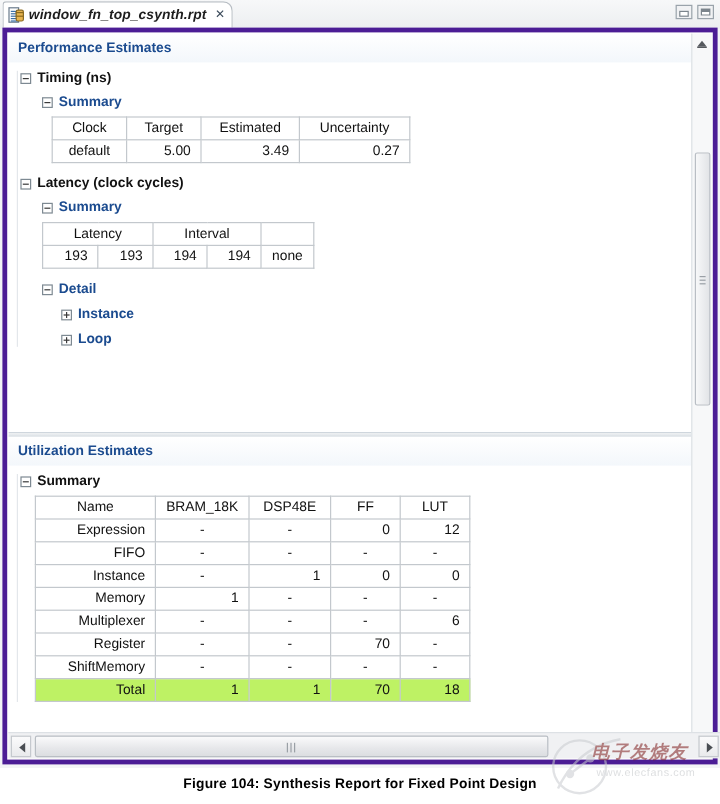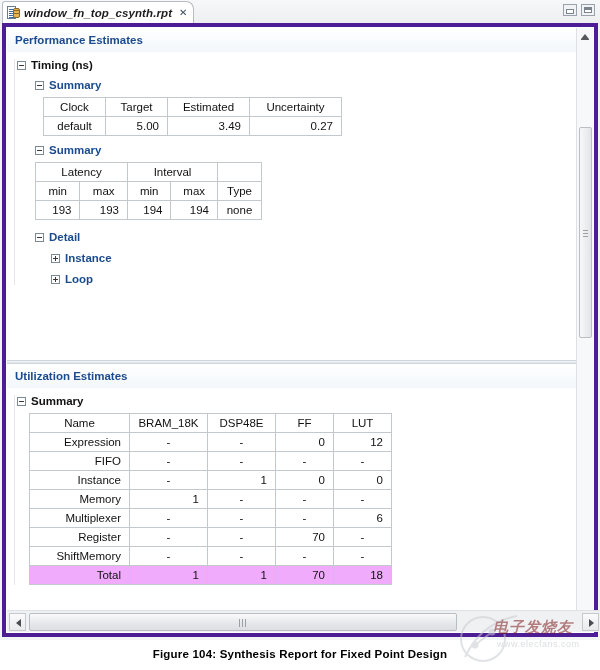--- a/index.html
+++ b/index.html
@@ -129,21 +129,21 @@
     border: 1px solid #c3c8cd;
     padding: 2px 8px 3px 8px;
     font-weight: normal;
     height: 19px;
     white-space: nowrap;
   }
   table.rpt th { text-align: center; }
   table.rpt td.num { text-align: right; }
   table.rpt td.ctr { text-align: center; }
   table.rpt td.lbl { text-align: right; }
-  tr.total td { background: #f0abfc; }
+  tr.total td { background: #bef264; }
 
   .tbl-wrap-1 { margin-left: 36px; }
   .tbl-wrap-2 { margin-left: 28px; }
   .tbl-wrap-3 { margin-left: 22px; }
 
   
   .vscroll {
     position: absolute; right: 1px; top: 1px; width: 17px; height: 588px;
     background: #f7f8f9; border-left: 1px solid #dde1e5;
   }
@@ -271,38 +271,35 @@
                   <tr>
                     <td class="ctr">default</td>
                     <td class="num">5.00</td>
                     <td class="num">3.49</td>
                     <td class="num">0.27</td>
                   </tr>
                 </tbody>
               </table>
             </div>
 
+            <div class="node lvl1" style="margin-top:11px">
+              <span class="toggle"></span>
+              <span class="node-label">Latency (clock cycles)</span>
+            </div>
             <div class="node lvl2">
               <span class="toggle"></span>
               <span class="node-label blue">Summary</span>
             </div>
             <div class="tbl-wrap-2">
               <table class="rpt">
                 <thead>
                   <tr>
                     <th colspan="2" style="width:92px">Latency</th>
                     <th colspan="2" style="width:90px">Interval</th>
                     <th style="width:44px"></th>
-                  </tr>
-                  <tr>
-                    <th>min</th>
-                    <th>max</th>
-                    <th>min</th>
-                    <th>max</th>
-                    <th>Type</th>
                   </tr>
                 </thead>
                 <tbody>
                   <tr>
                     <td class="num">193</td>
                     <td class="num">193</td>
                     <td class="num">194</td>
                     <td class="num">194</td>
                     <td class="ctr">none</td>
                   </tr>

